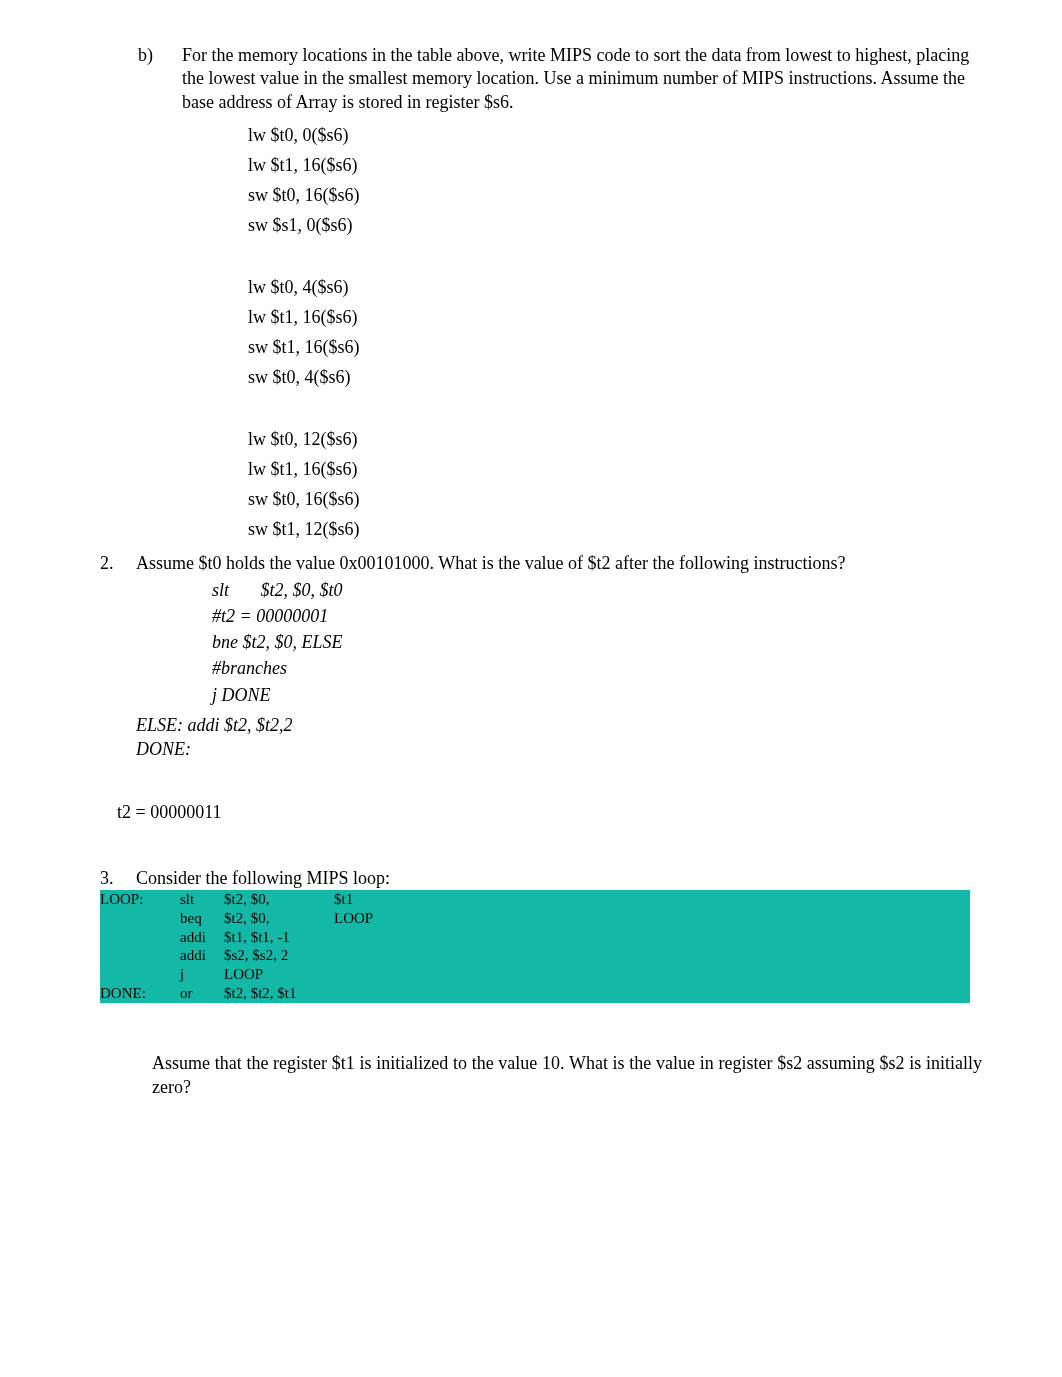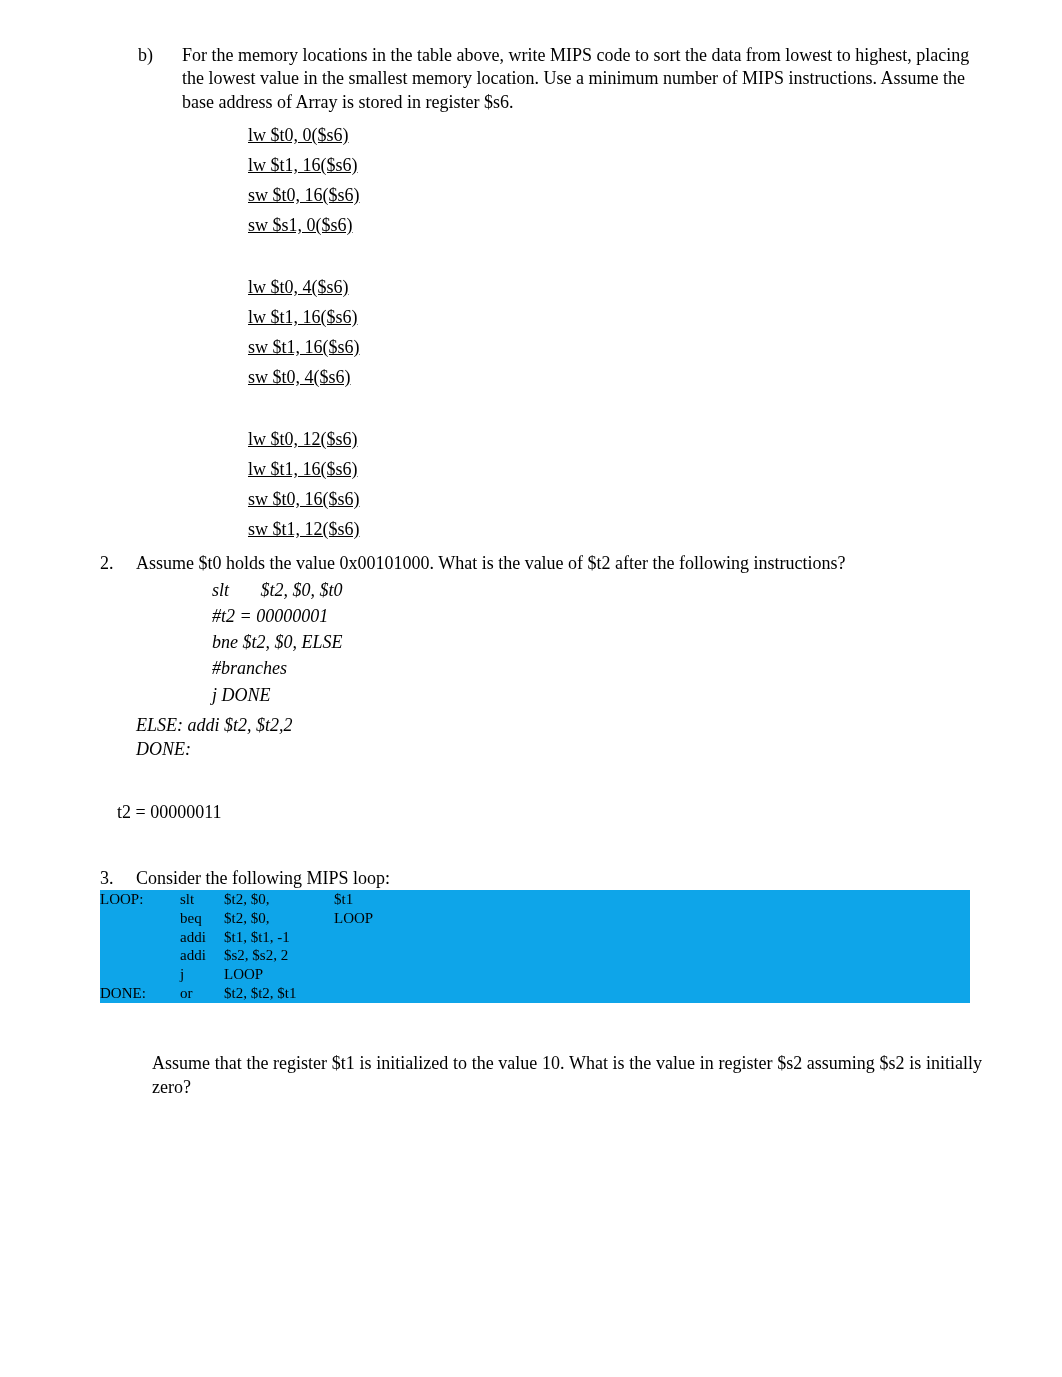--- a/index.html
+++ b/index.html
@@ -28,21 +28,20 @@
   .q1b-text {
     flex: 1;
   }
   .code-col {
     margin-left: 168px;
     font-size: 18px;
     line-height: 1.0;
   }
   .code-col .line {
     margin: 12px 0;
-    text-decoration: underline;
   }
   .code-col .gap {
     height: 20px;
   }
   .q2-block, .q3-block {
     margin-left: 20px;
     display: flex;
     font-size: 18px;
     line-height: 1.3;
   }
@@ -77,21 +76,21 @@
     font-size: 18px;
     margin-top: 40px;
   }
   .q3-head {
     margin-top: 44px;
   }
   .q3-code {
     margin-left: 20px;
     font-size: 15px;
     line-height: 1.25;
-    background: #0ea5e9;
+    background: #14b8a6;
     padding: 0;
     width: 870px;
   }
   .q3-code .row {
     display: flex;
   }
   .q3-code .lbl { width: 80px; display:inline-block;}
   .q3-code .op  { width: 44px; display:inline-block;}
   .q3-code .arg { width: 110px; display:inline-block;}
   .q3-code .tgt { display:inline-block;}

